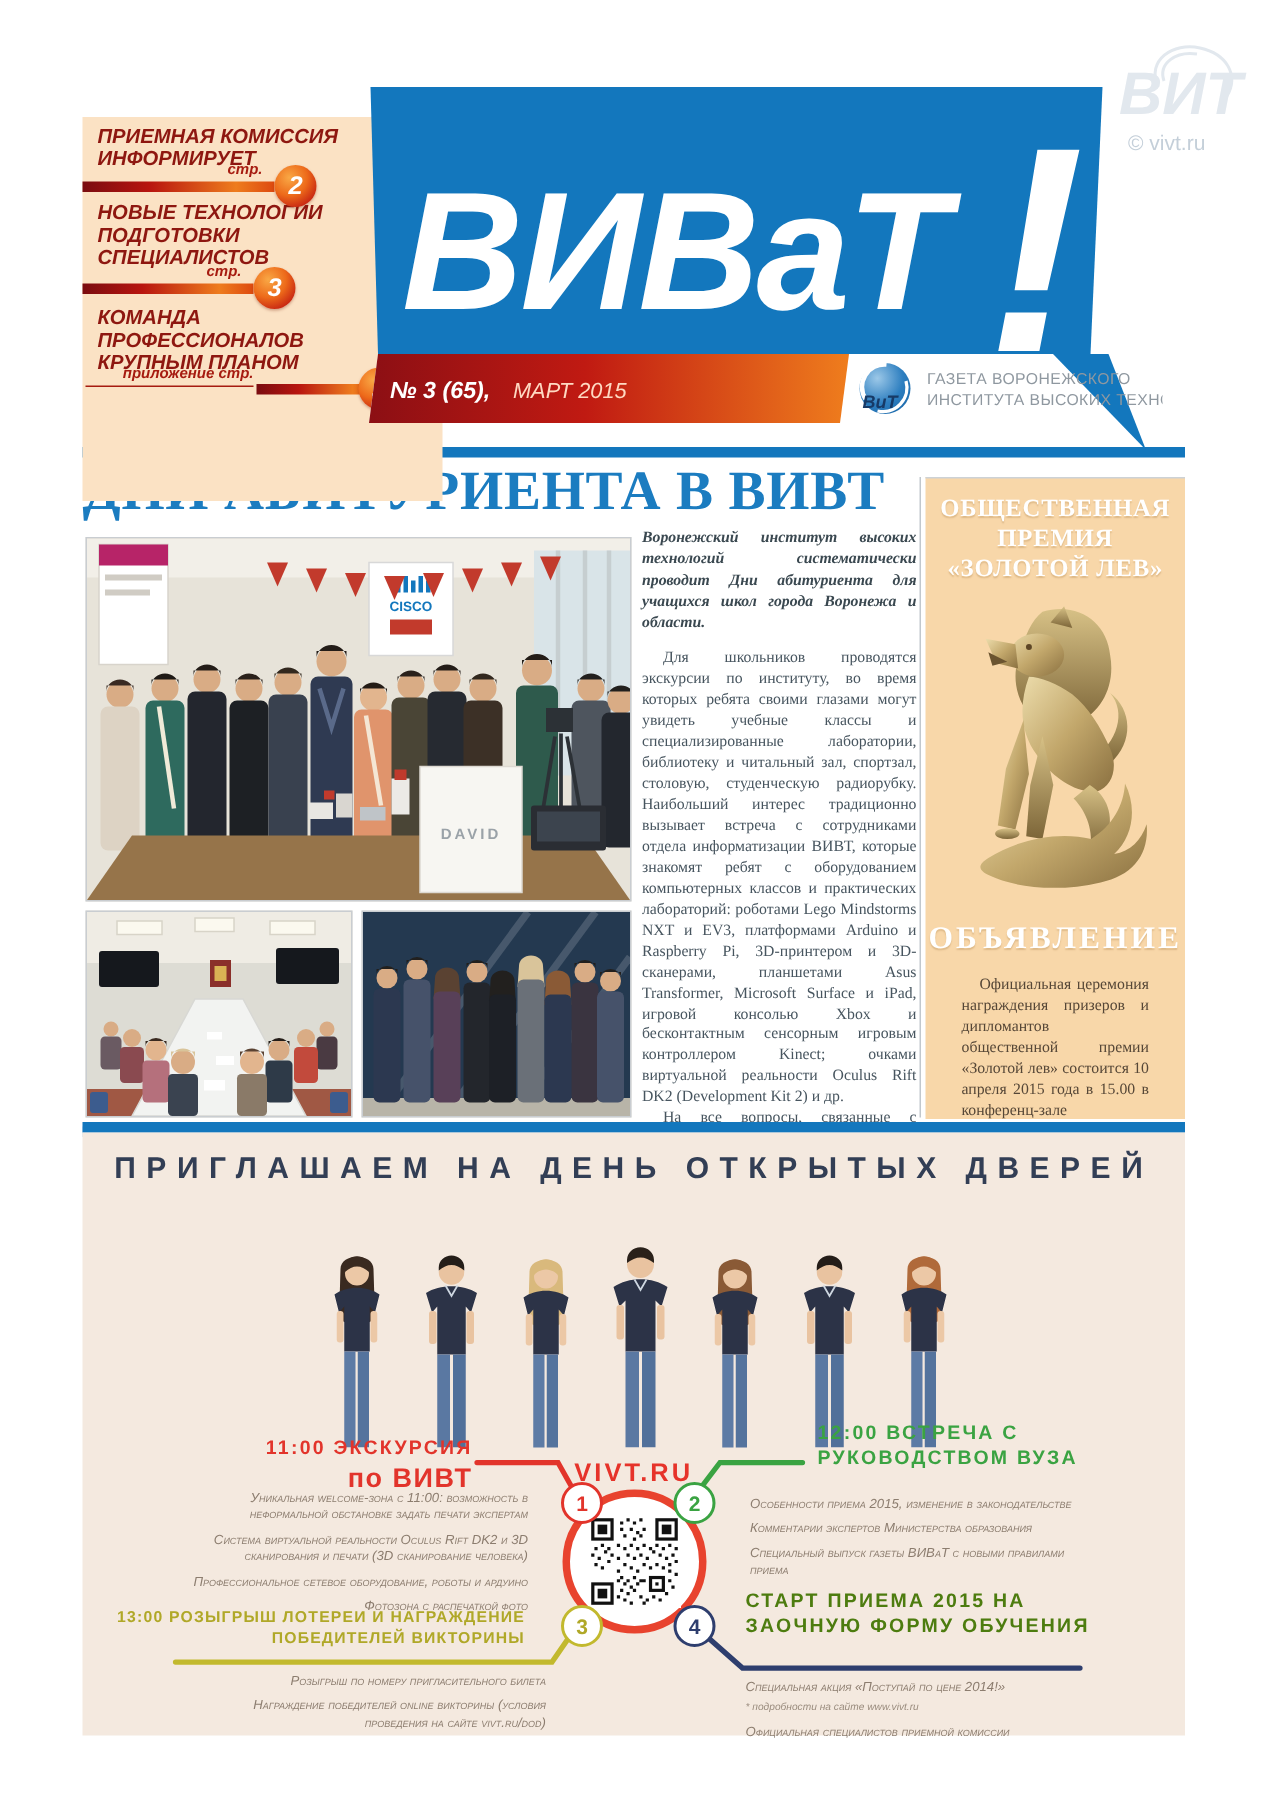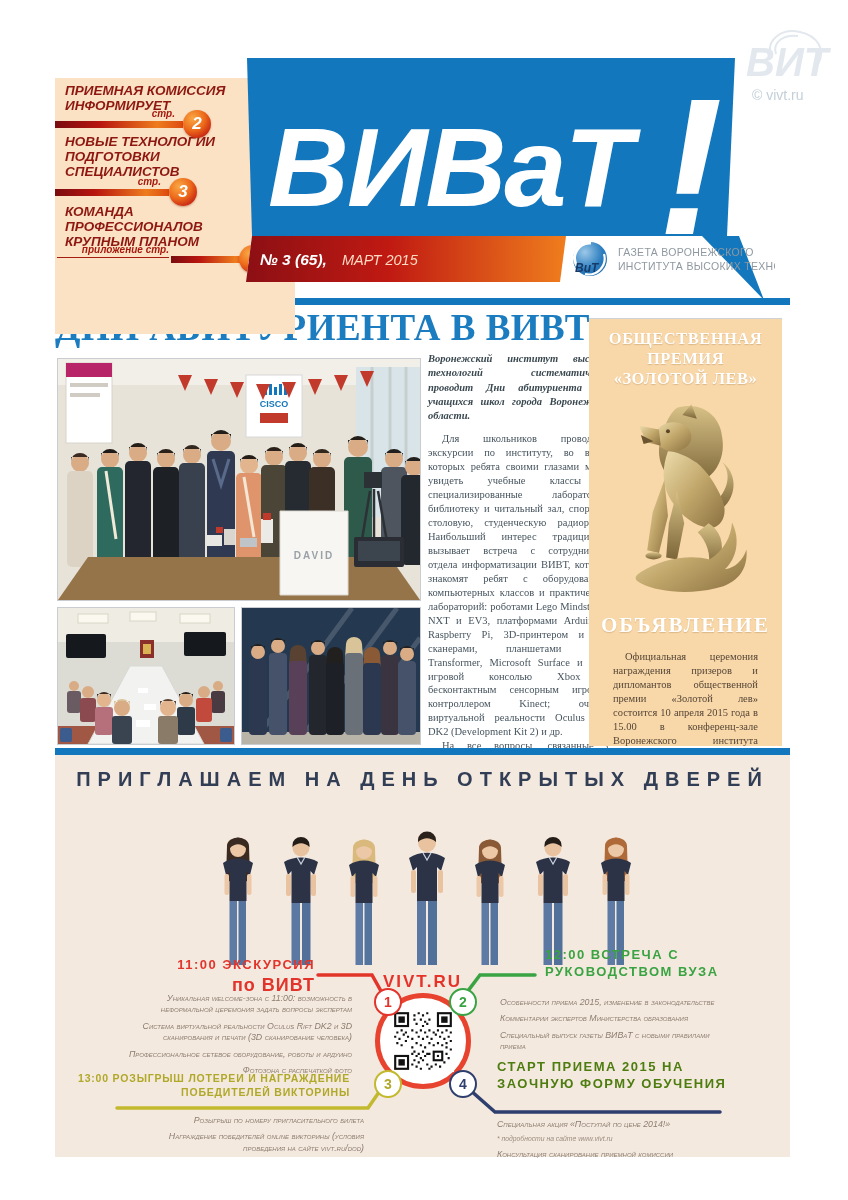--- a/index.html
+++ b/index.html
@@ -300,21 +300,21 @@
         <rect x="121" y="55" width="18" height="72" rx="4" fill="#2c3850"></rect>
       <circle cx="148" cy="40" r="7" fill="#d9ac85"></circle>
         <path d="M141,38 a7,6 0 0 1 14,0 l0,-4 -14,0 z" fill="#22201e"></path>
         <rect x="139" y="47" width="18" height="80" rx="4" fill="#3a3440"></rect>
       <circle cx="165" cy="46" r="7" fill="#d9ac85"></circle>
         <path d="M158,44 a7,6 0 0 1 14,0 l0,-4 -14,0 z" fill="#22201e"></path>
         <rect x="156" y="53" width="18" height="74" rx="4" fill="#46526a"></rect>
     </g>
   </svg>
 
-  <div class="abs award" style="left:589px;top:318px;width:193px;height:427px">
+  <div class="abs award" style="left:617px;top:318px;width:173px;height:427px">
     <div style="padding-top:10px">
       <p class="aw-t">ОБЩЕСТВЕННАЯ</p>
       <p class="aw-t">ПРЕМИЯ</p>
       <p class="aw-t">«ЗОЛОТОЙ ЛЕВ»</p>
     </div>
     <svg style="display:block;margin:8px auto 0" width="128" height="212" viewBox="0 0 140 235">
       <defs>
         <linearGradient id="gold" x1="0" y1="0" x2="1" y2="1">
           <stop offset="0" stop-color="#ecdcab"></stop>
             <stop offset="0.5" stop-color="#c2a76b"></stop>
@@ -459,21 +459,21 @@
     <div class="abs og-badge" style="left:319px;top:233px;border:2.5px solid #e2342b;color:#e2342b">1</div>
     <div class="abs og-badge" style="left:394px;top:233px;border:2.5px solid #3aa342;color:#3aa342">2</div>
     <div class="abs og-badge" style="left:319px;top:315px;border:2.5px solid #c2b92e;color:#b0a828">3</div>
     <div class="abs og-badge" style="left:394px;top:315px;border:2.5px solid #2e3e6e;color:#2e3e6e">4</div>
 
     <div class="abs" style="left:60px;top:202px;width:200px;text-align:right;color:#e2342b;z-index:2">
       <div class="og-l">11:00 ЭКСКУРСИЯ</div>
       <div class="og-l og-big">по ВИВТ</div>
     </div>
     <div class="abs og-d" style="left:60px;top:238px;width:237px;text-align:right">
-      <p>Уникальная welcome-зона с 11:00: возможность в неформальной церемония задать вопросы экспертам</p>
+      <p>Уникальная welcome-зона с 11:00: возможность в неформальной обстановке задать печати экспертам</p>
       <p>Система виртуальной реальности Oculus Rift DK2 и 3D сканирования и печати (3D сканирование человека)</p>
       <p>Профессиональное сетевое оборудование, роботы и ардуино</p>
       <p>Фотозона с распечаткой фото</p>
     </div>
 
     <div class="abs" style="left:490px;top:192px;width:220px;color:#3aa342;z-index:2">
       <div class="og-l">12:00 ВСТРЕЧА С</div>
       <div class="og-l">РУКОВОДСТВОМ ВУЗА</div>
     </div>
     <div class="abs og-d" style="left:445px;top:242px;width:230px">
@@ -491,17 +491,17 @@
       <p>Награждение победителей online викторины (условия проведения на сайте vivt.ru/dod)</p>
     </div>
 
     <div class="abs" style="left:442px;top:304px;width:260px;color:#4d7c0f;z-index:2">
       <div class="og-l">СТАРТ ПРИЕМА 2015 НА</div>
       <div class="og-l">ЗАОЧНУЮ ФОРМУ ОБУЧЕНИЯ</div>
     </div>
     <div class="abs og-d" style="left:442px;top:364px;width:260px">
       <p>Специальная акция «Поступай по цене 2014!»</p>
       <p class="og-foot">* подробности на сайте www.vivt.ru</p>
-      <p>Консультация сканирование приемной комиссии</p>
+      <p>Официальная специалистов приемной комиссии</p>
     </div>
   </div>
 
 </div>
 
 </body></html>

